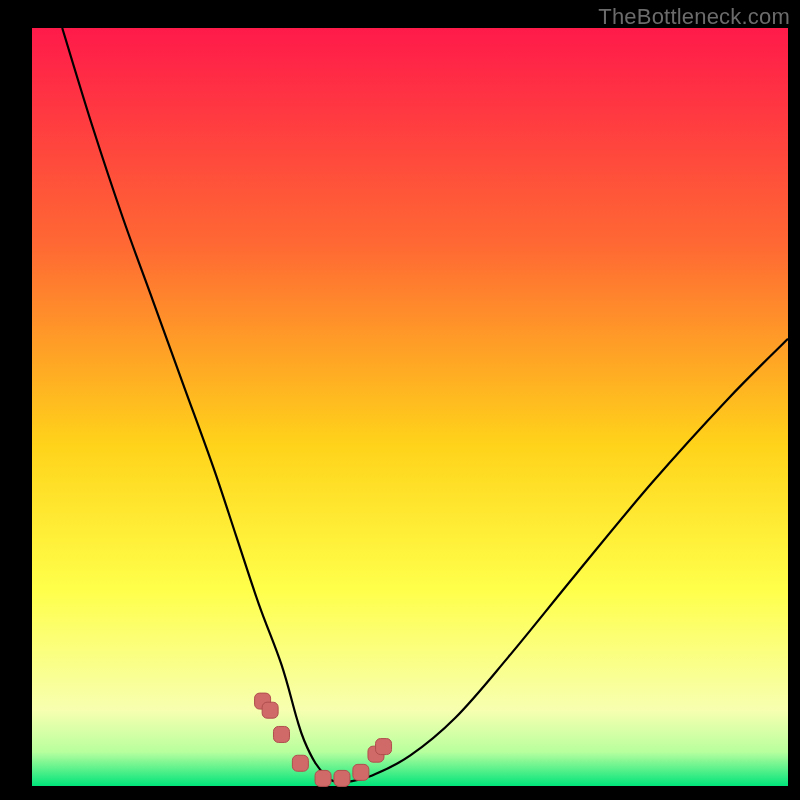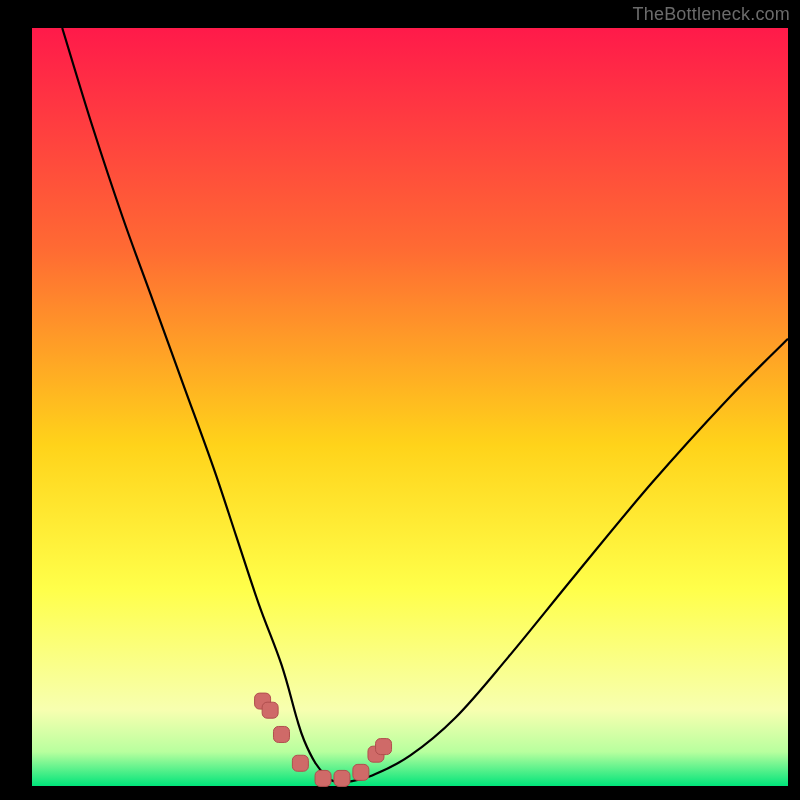--- a/index.html
+++ b/index.html
@@ -15,21 +15,21 @@
     position: relative;
     width: 800px;
     height: 800px;
     background: #000;
   }
   .watermark {
     position: absolute;
     top: 4px;
     right: 10px;
     color: #6b6b6b;
-    font-size: 18px;
+    font-size: 22px;
     font-weight: 500;
     letter-spacing: 0.2px;
     z-index: 30;
   }
   svg.plot {
     position: absolute;
     left: 0;
     top: 0;
     z-index: 10;
   }

